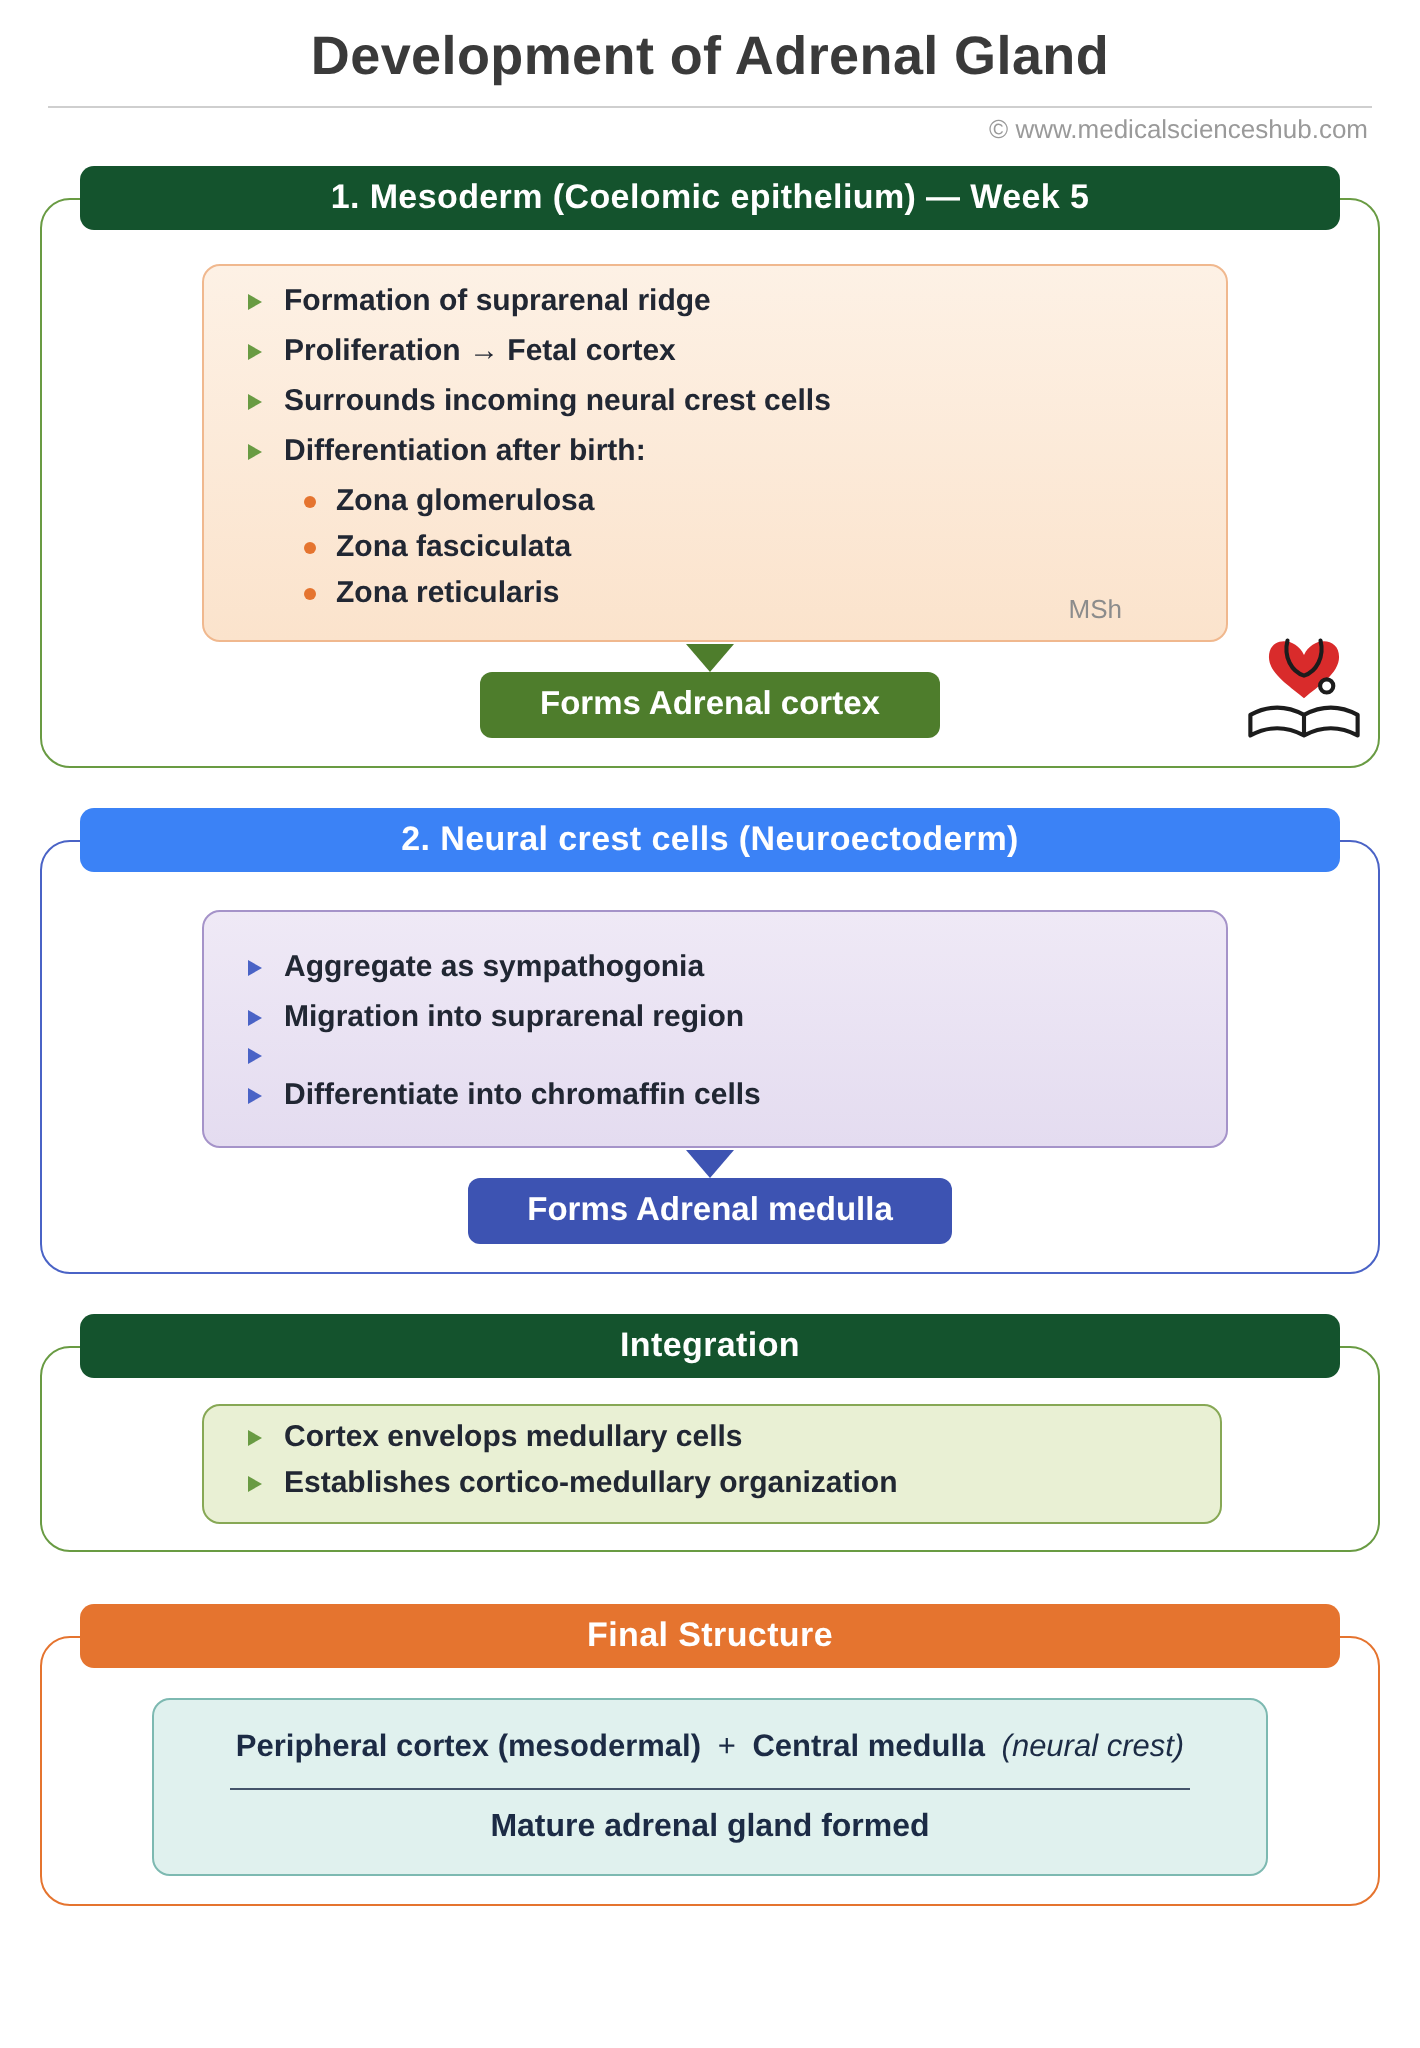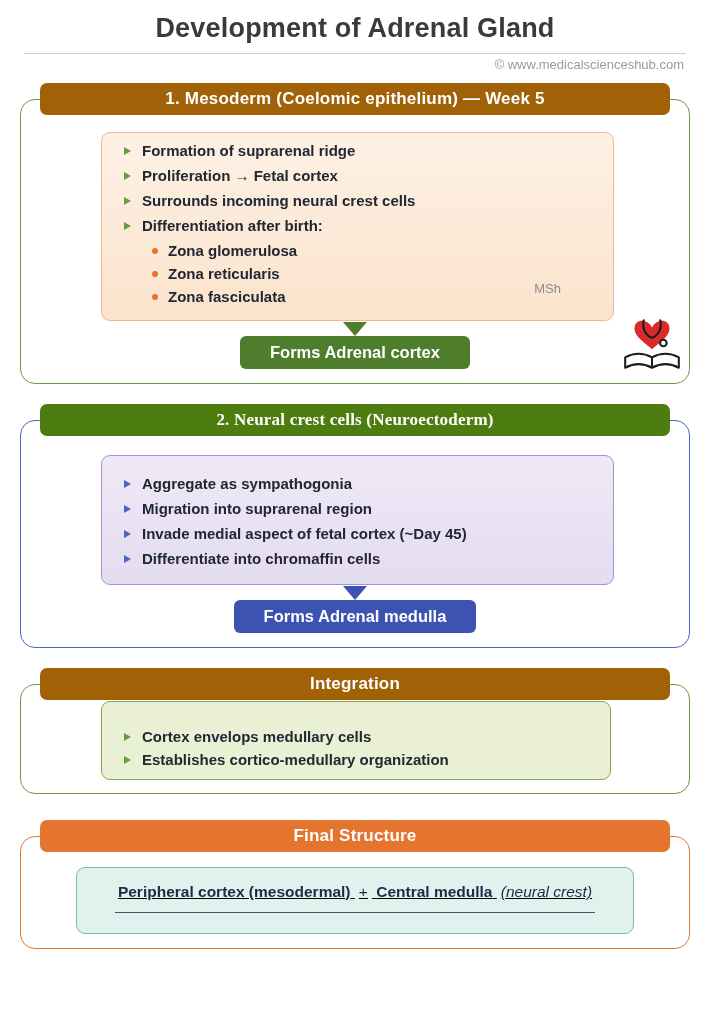--- a/index.html
+++ b/index.html
@@ -30,69 +30,68 @@
     width: 630px; margin: 0 auto; height: 32px; border-radius: 7px;
     color: #ffffff; font-weight: bold; font-size: 17px;
     display: flex; align-items: center; justify-content: center;
     letter-spacing: 0.2px;
   }
   .sec-body {
     position: relative; z-index: 1;
     border-radius: 15px; margin-top: -16px;
     background: #ffffff;
   }
-  .green-bg  { background: #a16207; }
-  .blue-bg   { background: #4d7c0f; font-family: Liberation Serif, serif; }
+  .green-bg  { background: #14532d; }
+  .blue-bg   { background: #3b82f6; }
   .orange-bg { background: #e5742f; }
   .green-border  { border: 1.5px solid #699b43; }
   .blue-border   { border: 1.5px solid #4a63c6; }
   .orange-border { border: 1.5px solid #e5742f; }
 
   
   .content-box { border-radius: 9px; }
   .peach {
     margin: 32px 75px 0 80px; padding: 2px 18px 10px 22px;
     background: linear-gradient(180deg, #fdf1e5 0%, #fbe3cc 100%);
     border: 1px solid #f0b88e; position: relative;
   }
   .lavender {
     margin: 34px 75px 0 80px; padding: 12px 18px 10px 22px;
     background: linear-gradient(180deg, #efe9f6 0%, #e4dcf0 100%);
     border: 1px solid #a593c9;
   }
   .lightgreen {
-    margin: 16px 78px 0 80px; padding: 21px 18px 6px 22px;
+    margin: 28px 78px 0 80px; padding: 2px 18px 6px 22px;
     background: #e9f0d4; border: 1px solid #87a855;
   }
   .teal {
     margin: 30px 55px 14px 55px; padding: 13px 20px 12px 20px;
     background: #e0f1ee; border: 1px solid #7db9b1;
     text-align: center;
-    text-decoration: underline;
   }
 
   
   .bullet { display: flex; align-items: center; margin: 6px 0; }
   .bullet-sm { margin: 4px 0; }
   .bullet-text {
     font-size: 15px; font-weight: bold; color: #212733; line-height: 19px;
   }
   .tri {
     width: 0; height: 0; flex: none;
     border-top: 4.5px solid transparent; border-bottom: 4.5px solid transparent;
     border-left: 7px solid #699b43; margin-right: 11px;
   }
   .tri-blue { border-left-color: #4a63c6; }
   .sub-bullet { display: flex; align-items: center; margin: 4px 0 4px 28px; }
   .dot {
     width: 6px; height: 6px; border-radius: 50%;
     background: #e5742f; margin-right: 10px; flex: none;
   }
   .watermark {
-    position: absolute; right: 52px; bottom: 24px;
+    position: absolute; right: 52px; bottom: 8px;
     color: #8c8c8c; font-size: 13px;
   }
 
   
   .down-arrow {
     width: 0; height: 0; margin: 1px auto 0 auto;
     border-left: 12px solid transparent; border-right: 12px solid transparent;
   }
   .arrow-green { border-top: 14px solid #4e7d2c; }
   .arrow-blue  { border-top: 14px solid #3d53b2; }
@@ -157,25 +156,25 @@
         <div class="bullet">
           <span class="tri"></span>
           <span class="bullet-text">Differentiation after birth:</span>
         </div>
         <div class="sub-bullet">
           <span class="dot"></span>
           <span class="bullet-text">Zona glomerulosa</span>
         </div>
         <div class="sub-bullet">
           <span class="dot"></span>
-          <span class="bullet-text">Zona reticularis</span>
+          <span class="bullet-text">Zona fasciculata</span>
         </div>
         <div class="sub-bullet">
           <span class="dot"></span>
-          <span class="bullet-text">Zona fasciculata</span>
+          <span class="bullet-text">Zona reticularis</span>
         </div>
         <div class="watermark">MSh</div>
       </div>
       <div class="down-arrow arrow-green"></div>
       <div class="result-btn btn-green">
         <span>Forms Adrenal cortex</span>
       </div>
       <div class="logo">
         <svg viewBox="0 0 64 64" width="66" height="66">
           <path d="M32 16 C28 7, 15 7, 15 17 C15 25, 25 31, 32 37 C39 31, 49 25, 49 17 C49 7, 36 7, 32 16 Z" fill="#d92b2b"></path>
@@ -197,21 +196,20 @@
         <div class="bullet">
           <span class="tri tri-blue"></span>
           <span class="bullet-text">Aggregate as sympathogonia</span>
         </div>
         <div class="bullet">
           <span class="tri tri-blue"></span>
           <span class="bullet-text">Migration into suprarenal region</span>
         </div>
         <div class="bullet">
           <span class="tri tri-blue"></span>
-          <span class="bullet-text">Invade medial aspect of fetal cortex (~Day 45)</span>
         </div>
         <div class="bullet">
           <span class="tri tri-blue"></span>
           <span class="bullet-text">Differentiate into chromaffin cells</span>
         </div>
       </div>
       <div class="down-arrow arrow-blue"></div>
       <div class="result-btn btn-blue">
         <span>Forms Adrenal medulla</span>
       </div>
@@ -242,19 +240,20 @@
     </div>
     <div class="sec-body orange-border">
       <div class="content-box teal">
         <div class="final-line1">
           <span class="seg">Peripheral cortex (mesodermal)</span>
           <span class="plus">+</span>
           <span class="seg">Central medulla</span>
           <span class="ital">(neural crest)</span>
         </div>
         <div class="final-divider"></div>
+        <div class="final-line2">Mature adrenal gland formed</div>
       </div>
     </div>
   </section>
 
   <div class="footer-bar"></div>
 
 </div>
 
 </body></html>

